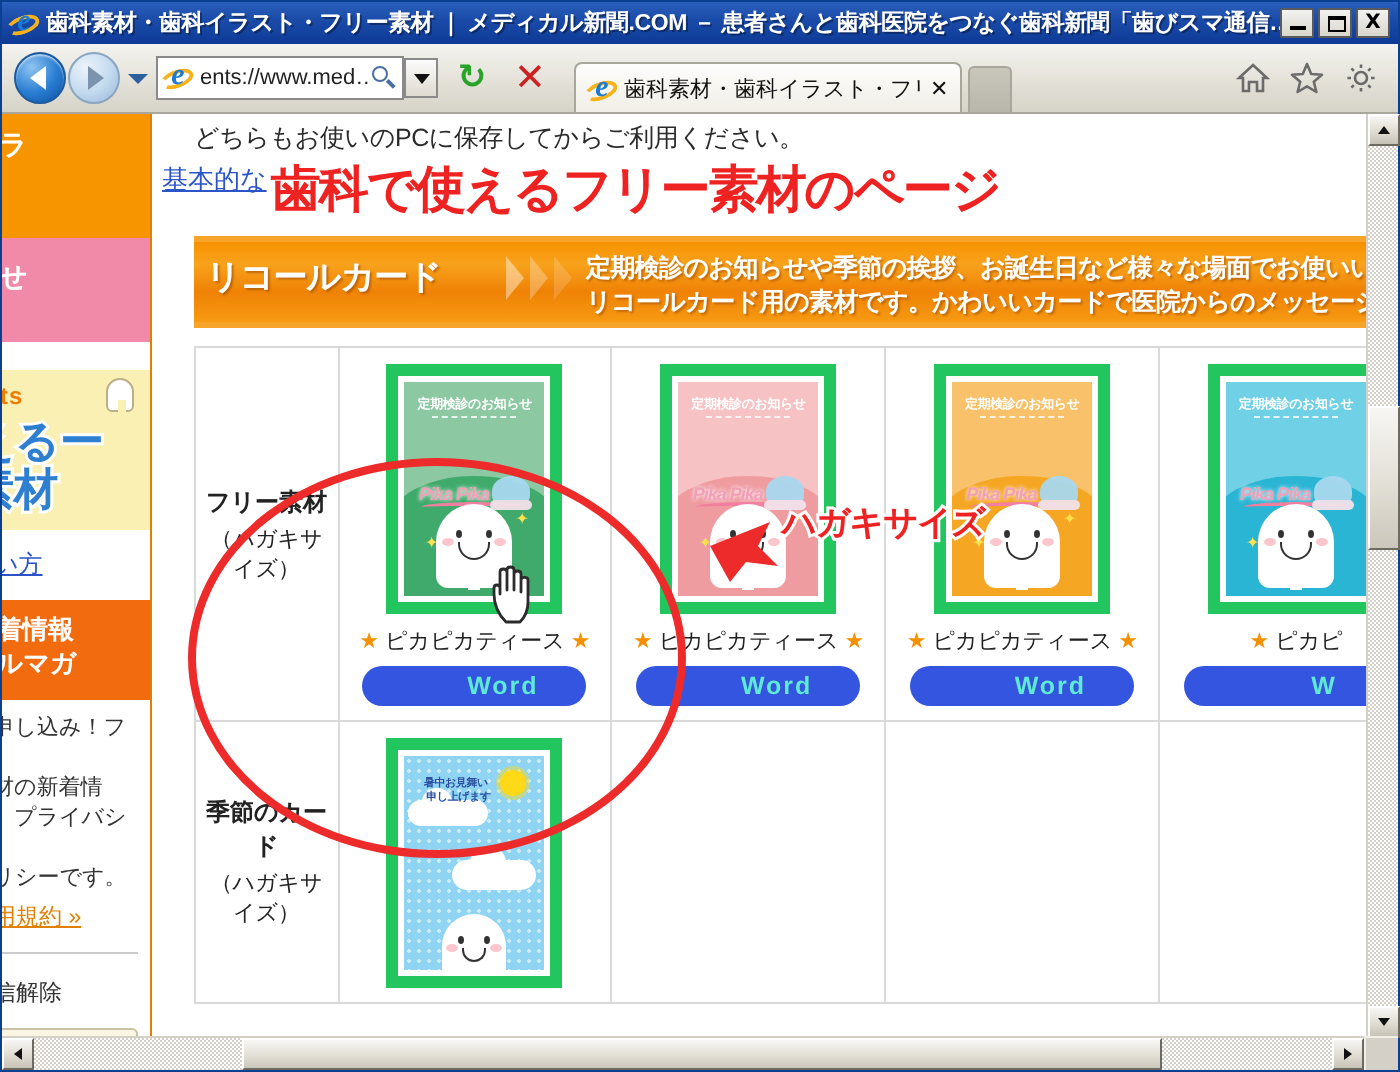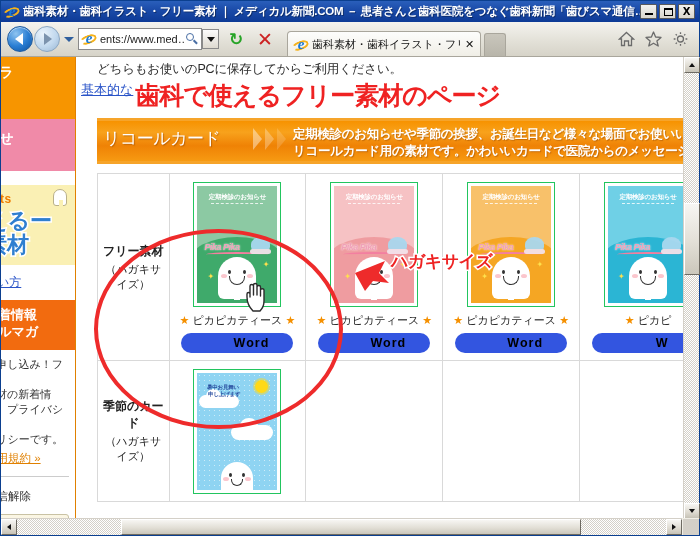--- a/index.html
+++ b/index.html
@@ -283,21 +283,21 @@
     position: relative;
     margin: 9px 0 0 20px;
     width: 620px; height: 46px;
     background: linear-gradient(180deg,#f79200 0%, #f8a21c 28%, #ef8205 62%, #f79a12 100%);
     border-top: 3px solid #f6a42a;
     border-bottom: 3px solid #f6a42a;
     overflow: hidden;
   }
   .banner-tag {
     position:absolute; left:6px; top:6px;
-    color:#ffffff; font-weight: normal; font-size: 17px; letter-spacing: -.5px;
+    color:#ffffff; font-weight: bold; font-size: 17px; letter-spacing: -.5px;
     text-shadow: 1px 1px 1px rgba(150,70,0,.55);
   }
   .banner-chevrons { position:absolute; left:156px; top:7px; display:flex; gap:3px; }
   .chev {
     width: 0; height: 0;
     border-top: 11px solid transparent;
     border-bottom: 11px solid transparent;
     border-left: 9px solid rgba(255,255,255,.42);
   }
   .chev.c2 { border-left-color: rgba(255,255,255,.28); }
@@ -317,21 +317,21 @@
     width: 72px; text-align: center; padding: 4px 2px;
     font-size: 11.5px; color:#222;
   }
   .rowlabel .ttl { font-weight: bold; display:block; font-size: 12px; }
   .rowlabel .sub { display:block; font-size: 11px; margin-top:2px; }
   .cell { width: 137px; text-align: center; padding: 8px 4px 7px 4px; }
 
   .card {
     width: 88px; height: 125px;
     margin: 0 auto;
-    border: 1px solid #22c55e;
+    border: 6px solid #22c55e;
     padding: 3px;
     background: #ffffff;
     position: relative;
   }
   .card-inner { width: 100%; height: 100%; position: relative; overflow: hidden; }
   .card-inner .ctitle {
     position:absolute; left:0; right:0; top:7px;
     text-align:center; color:#ffffff; font-weight:bold;
     font-size: 6.5px; letter-spacing:-.2px;
   }
@@ -382,21 +382,21 @@
     background:#f3e2ea; border-radius:3px;
   }
   .spark { position:absolute; color:#ffe14d; font-size:8px; }
 
   .caption { margin-top: 6px; font-size: 11px; color: #222; white-space: nowrap; }
   .caption .st { color:#f59000; font-size: 11px; }
   .wordbtn {
     margin: 5px auto 0 auto;
     width: 112px; height: 20px;
     background: #3355e0; border-radius: 10px;
-    color:#000000; font-weight: bold; font-size: 12.5px;
+    color:#5eead4; font-weight: bold; font-size: 12.5px;
     line-height: 20px; letter-spacing: 1px;
     cursor: pointer;
     padding-left: 28px;
   }
 
   
   .sky { position:absolute; inset:0; background:#8fd4f2; }
   .sky-dots {
     position:absolute; inset:0;
     background-image: radial-gradient(#ffffff 0.8px, transparent 0.9px);

